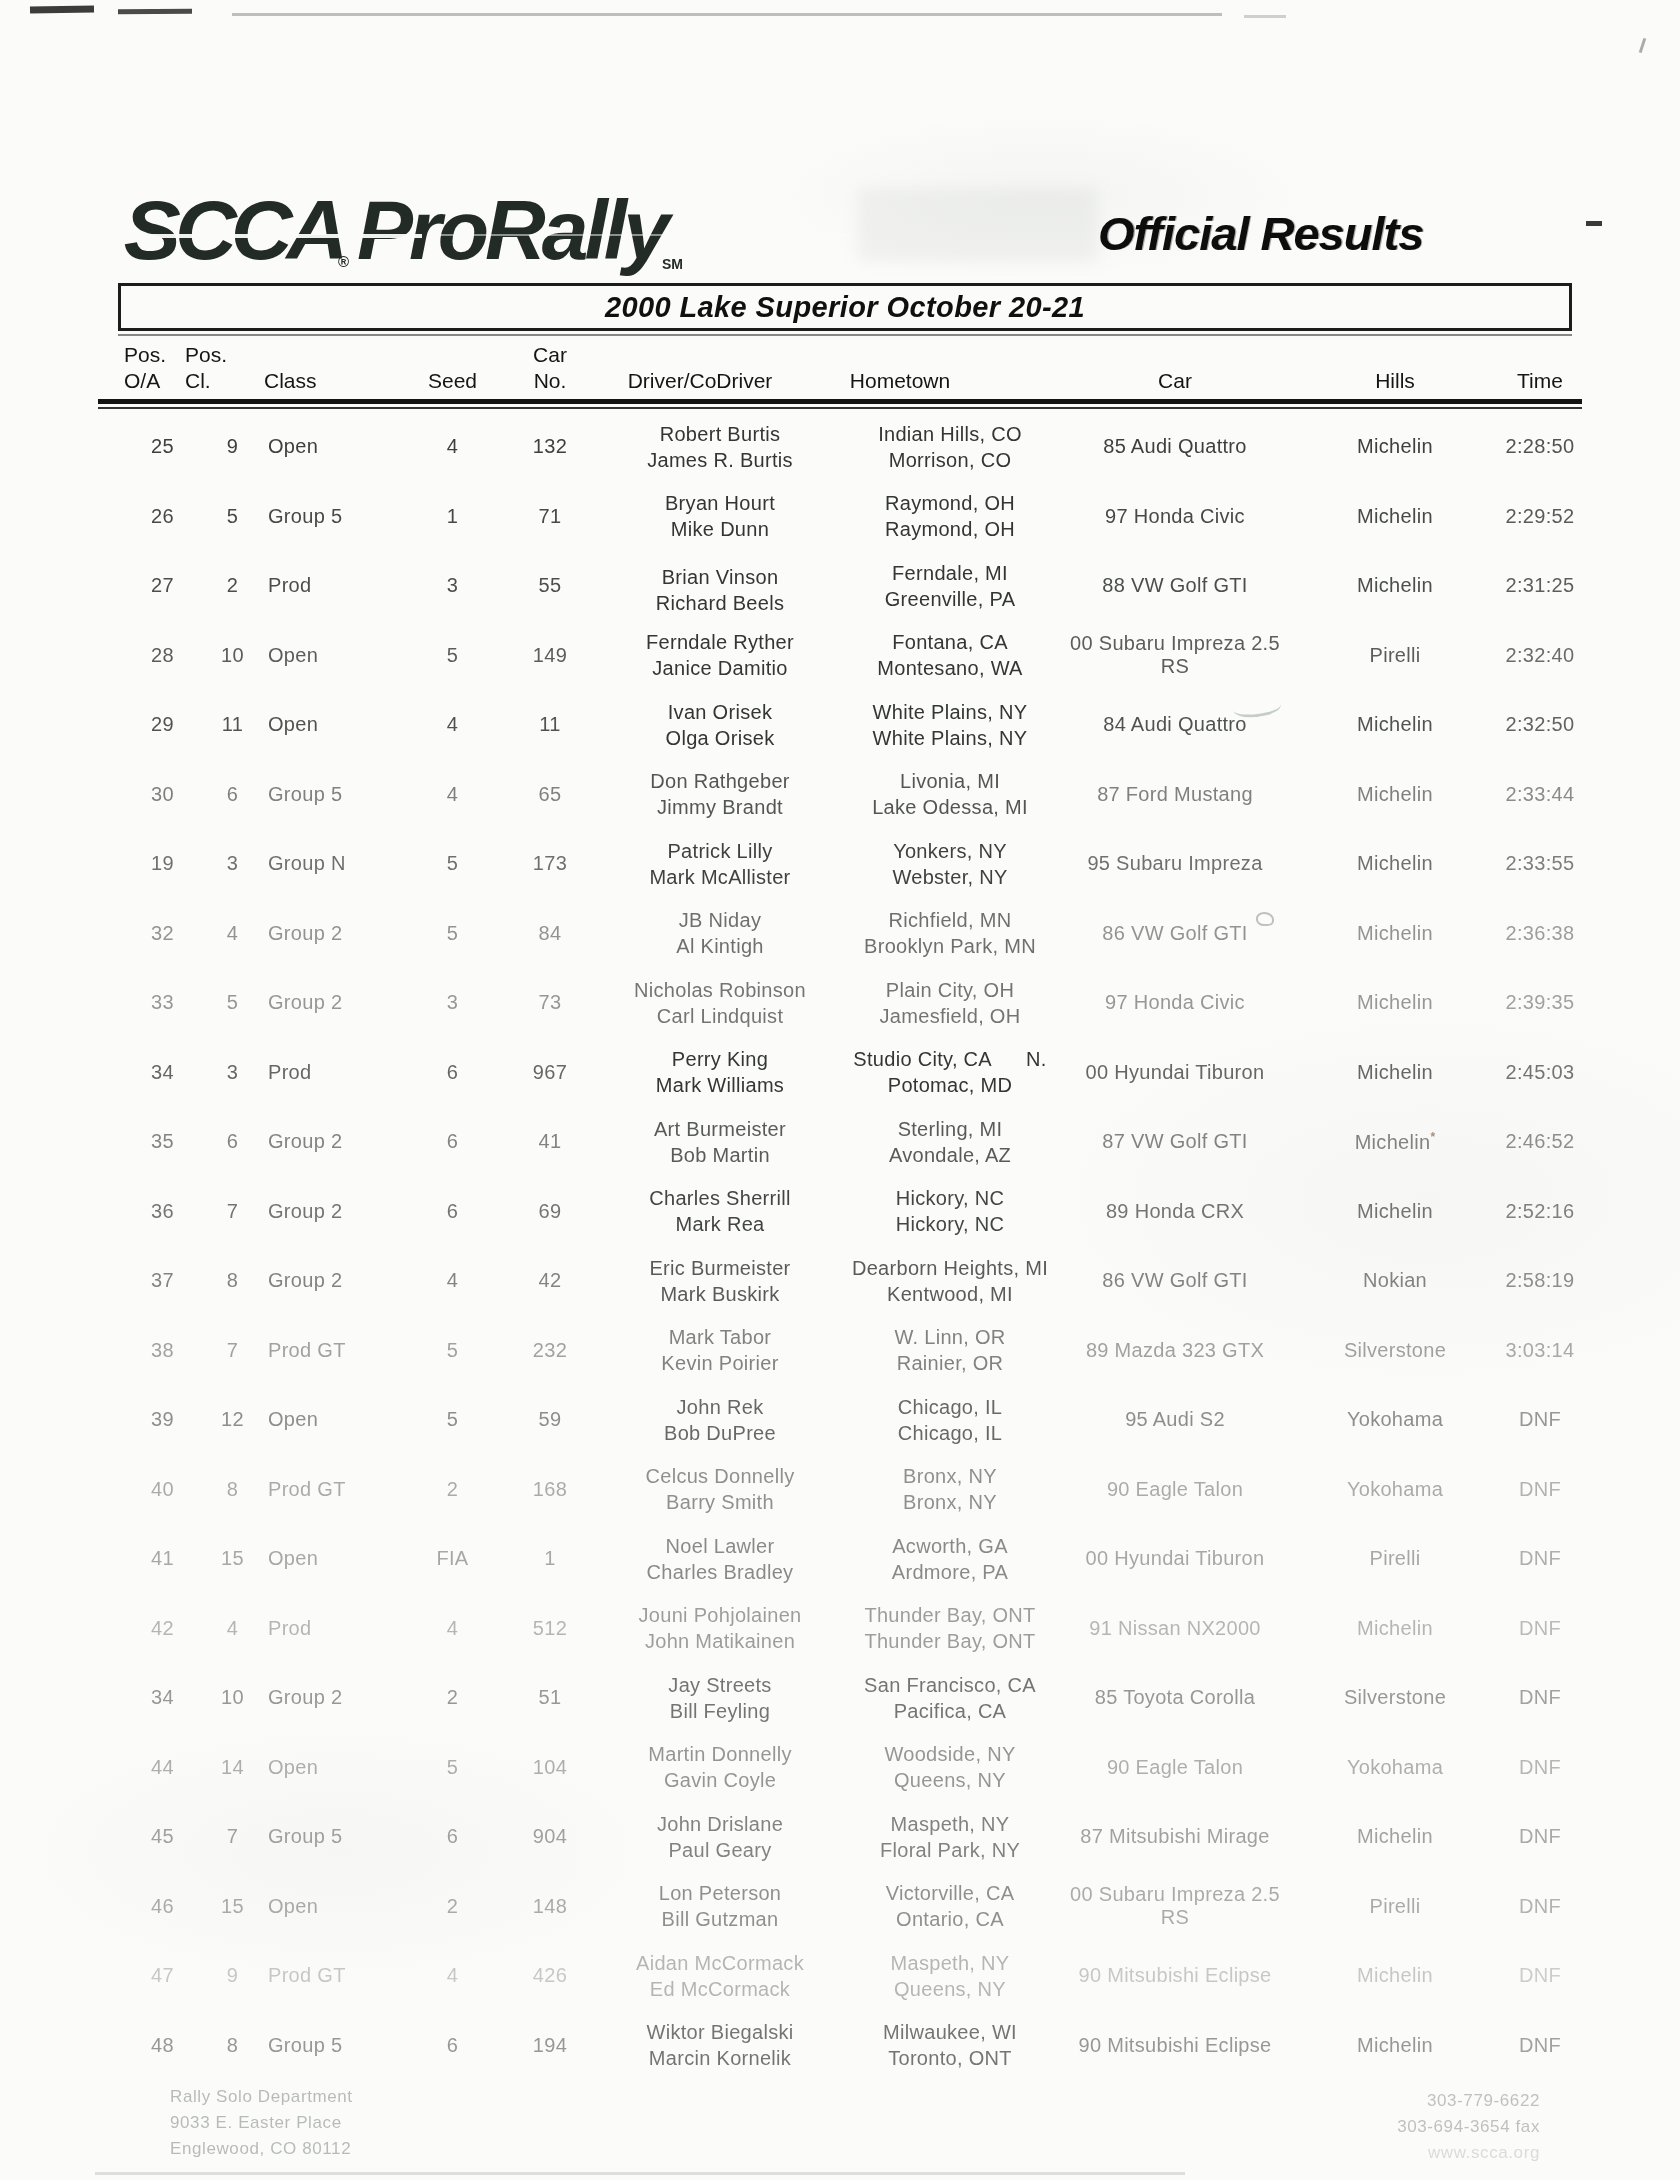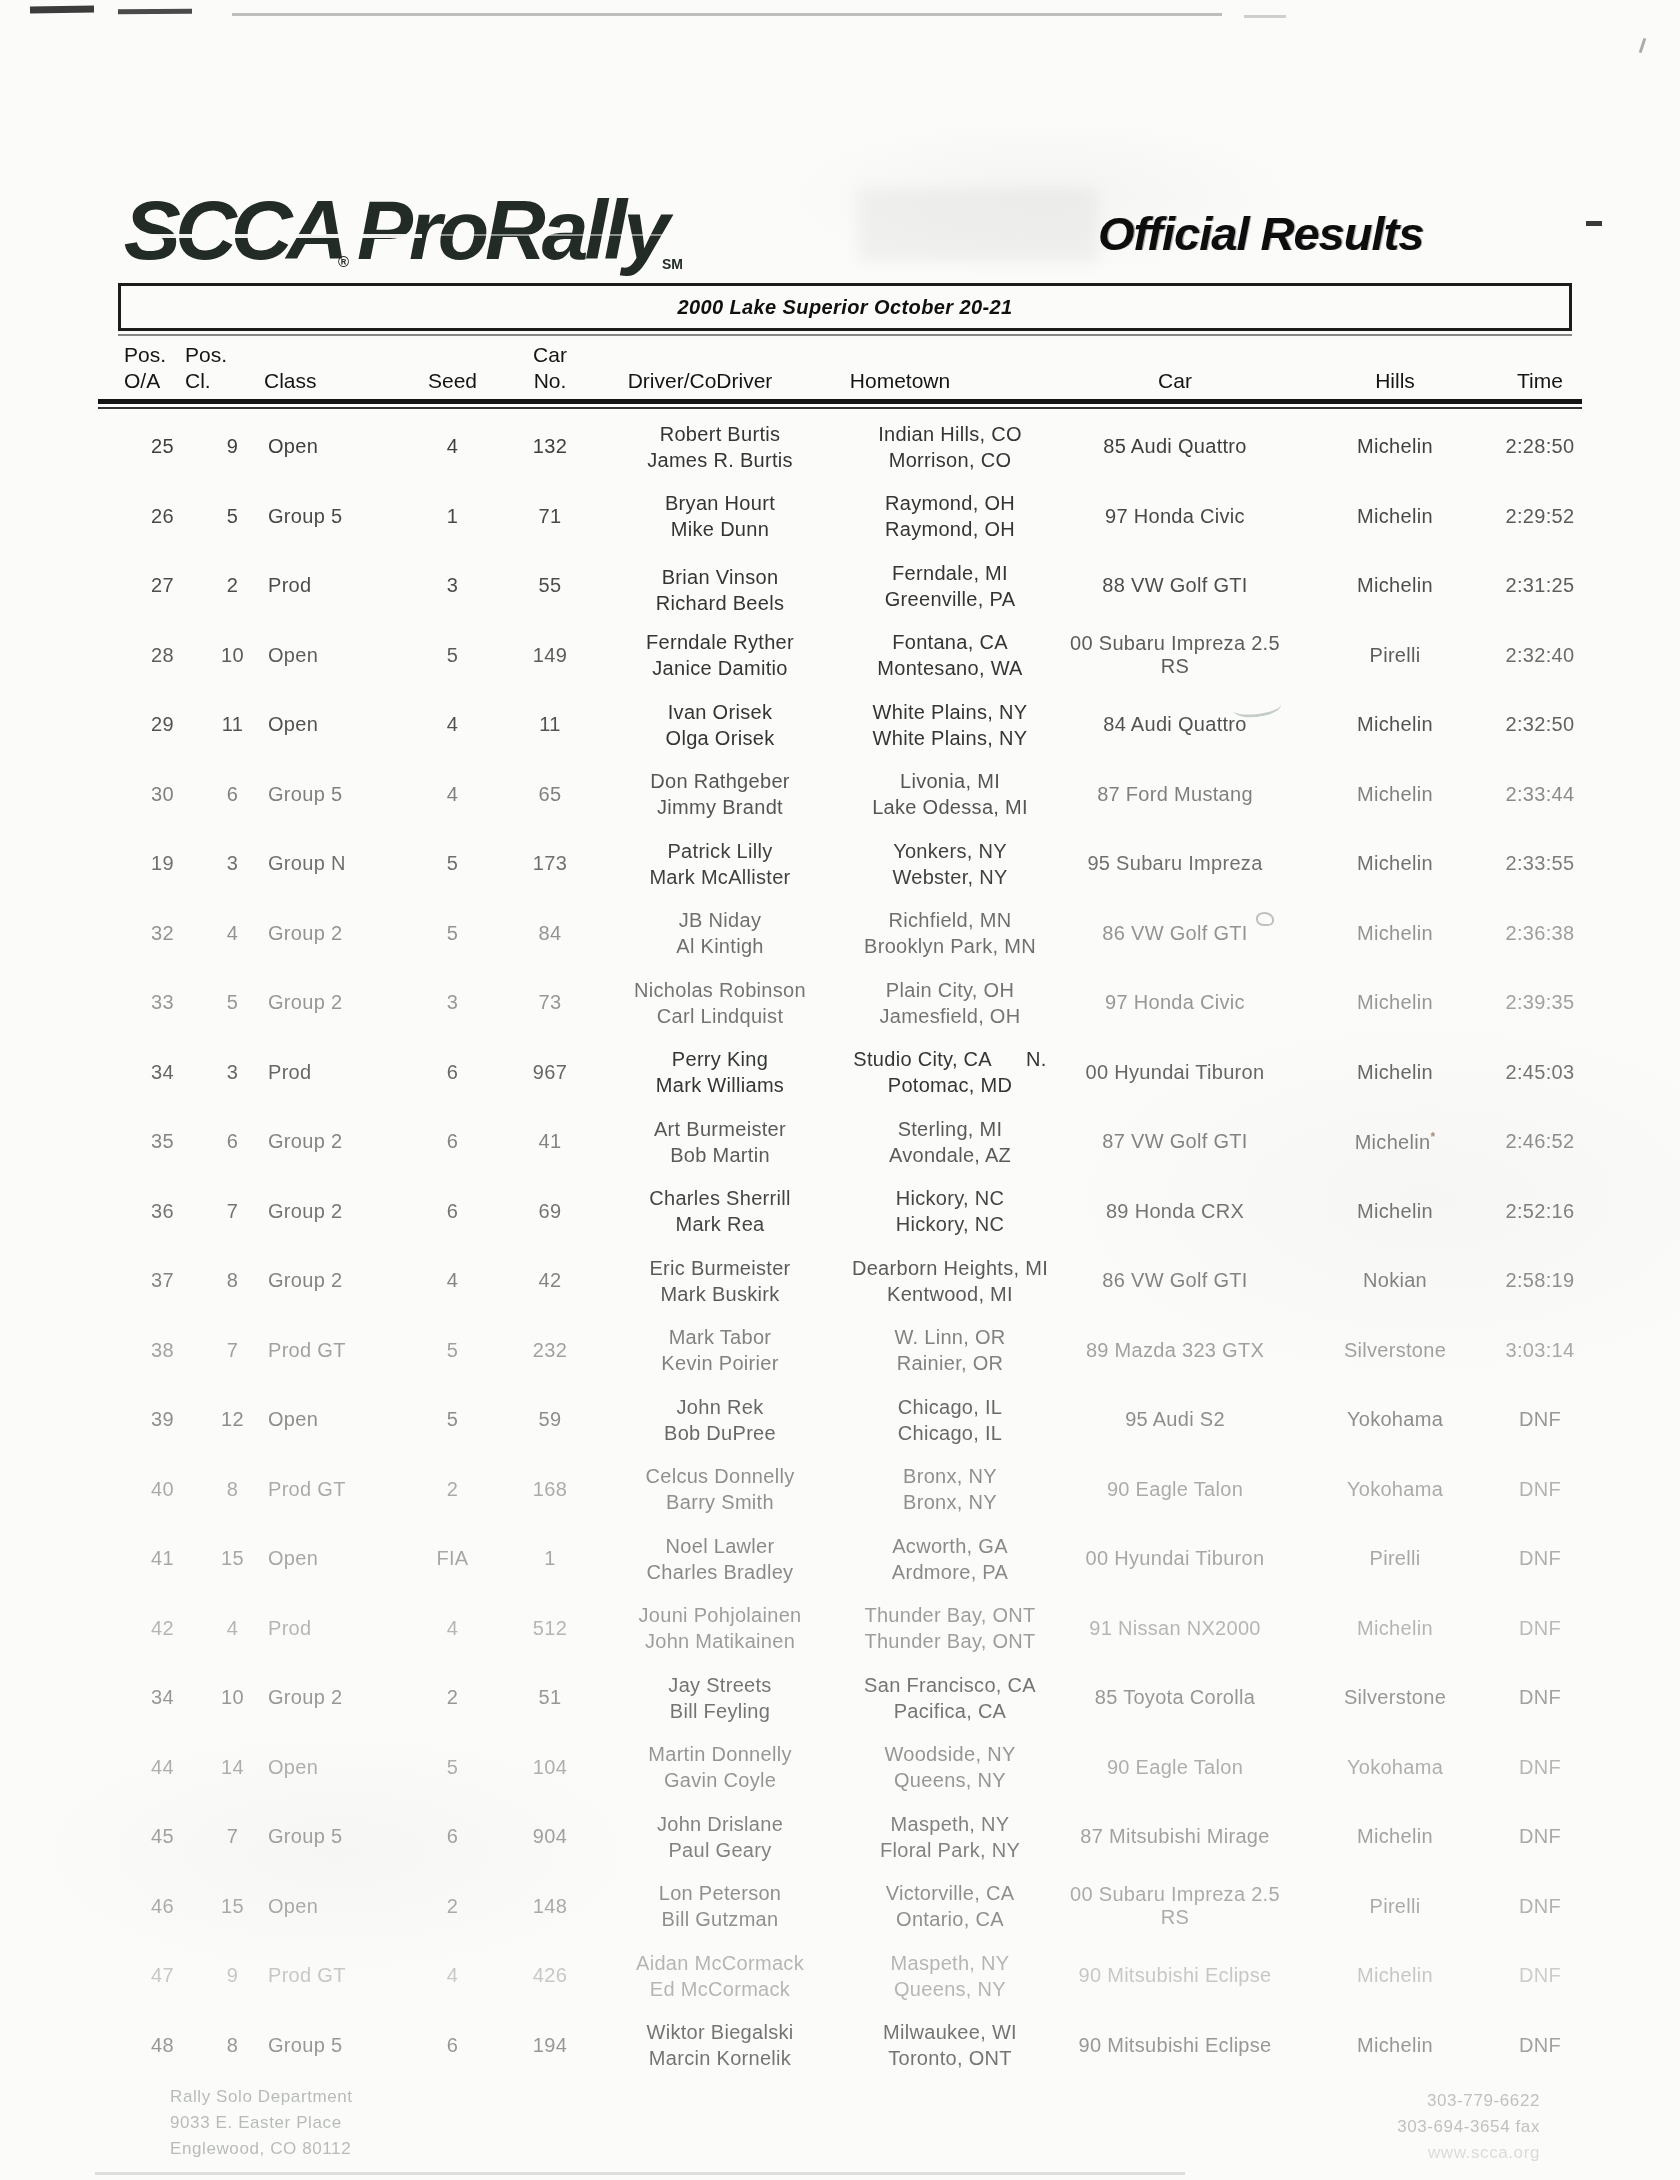--- a/index.html
+++ b/index.html
@@ -29,21 +29,21 @@
   .logo-scca{font-size:84px;font-weight:bold;font-style:italic;letter-spacing:-6px;display:inline-block;transform:scaleX(1.02);}
   .logo-reg{font-size:15px;font-weight:bold;vertical-align:baseline;position:relative;top:8px;left:-2px;}
   .logo-pro{font-size:84px;font-weight:bold;font-style:italic;letter-spacing:-4px;display:inline-block;margin-left:6px;}
   .logo-sm{font-size:14px;font-weight:bold;position:relative;top:10px;left:-4px;}
   .logo-slit{position:absolute;left:0px;top:52px;width:296px;height:4px;background:#fbfbf9;opacity:.95;}
   .logo-slit2{position:absolute;left:306px;top:52px;width:420px;height:2px;background:#fbfbf9;opacity:.5;}
   .official{position:absolute;left:1098px;top:206px;width:440px;font-size:47px;font-weight:bold;font-style:italic;color:#0d0d0d;text-shadow:1.2px 0 rgba(20,20,20,.35);letter-spacing:-1px;}
   
   .title-box{position:absolute;left:118px;top:283px;width:1448px;height:42px;border:3px solid #1c1c1c;display:flex;align-items:center;justify-content:center;}
   .title-box::after{content:"";position:absolute;left:-3px;right:-3px;bottom:-8px;height:2px;background:#555;opacity:.7;}
-  .event-title{font-size:20px;font-weight:bold;font-style:italic;color:#101010;letter-spacing:.4px;}
+  .event-title{font-size:29px;font-weight:bold;font-style:italic;color:#101010;letter-spacing:.4px;}
   
   .grid-cols{display:grid;grid-template-columns:85px 55px 145px 95px 100px 240px 220px 230px 210px 80px;}
   .hdr{position:absolute;left:120px;top:338px;width:1460px;}
   .hcell{display:flex;flex-direction:column;justify-content:flex-end;height:56px;font-size:21px;color:#151515;text-align:center;line-height:26px;}
   .hcell.left{text-align:left;padding-left:4px;}
   .h-poscl{transform:translateX(-20px);text-align:left;}
   .h-driver{transform:translateX(-20px);}
   .h-hometown{transform:translateX(-50px);}
   
   .rule1{position:absolute;left:98px;top:399px;width:1484px;height:5px;background:#141414;}

